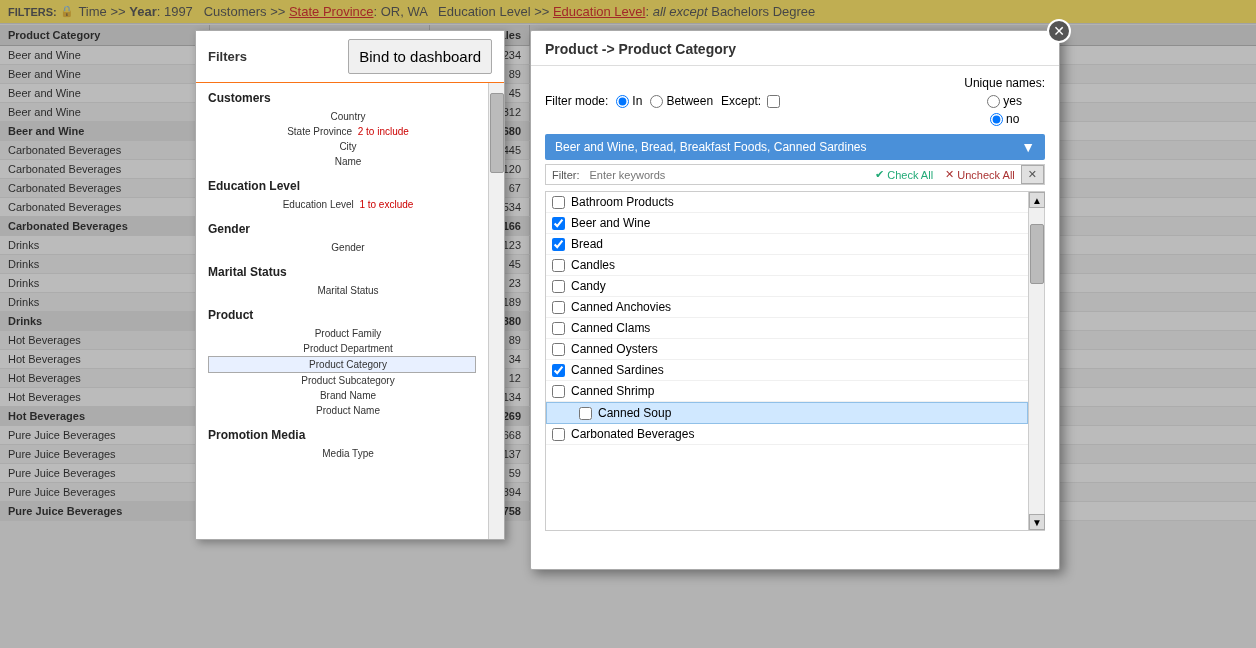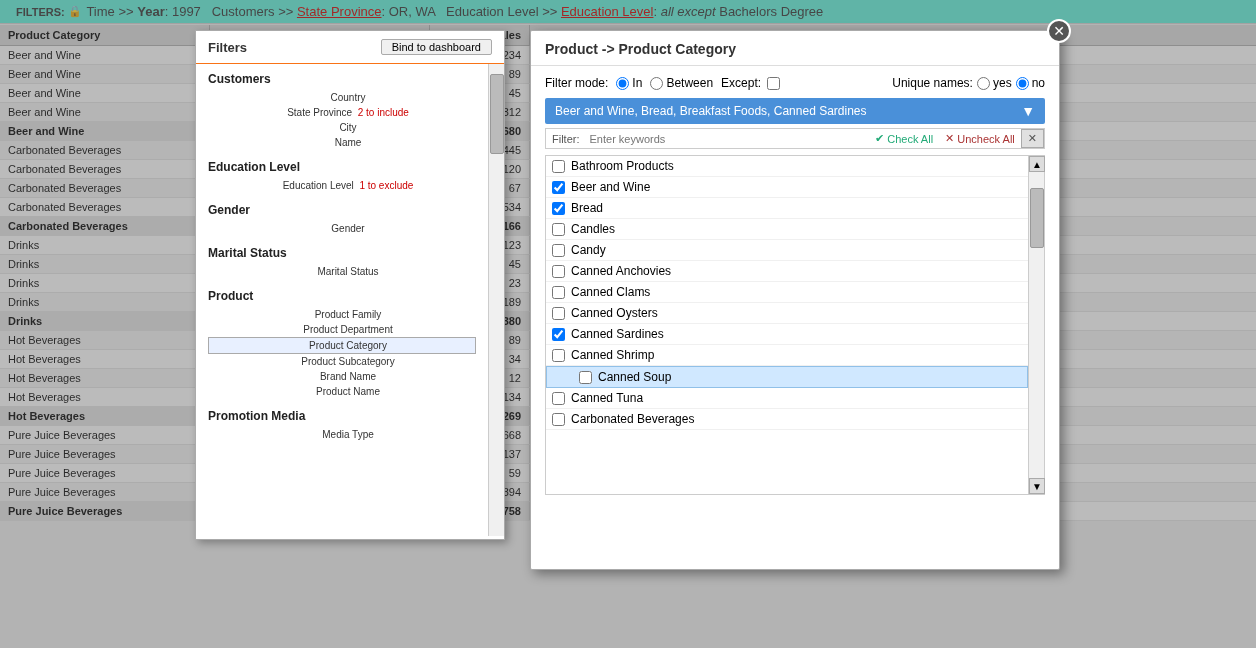--- a/index.html
+++ b/index.html
@@ -1,20 +1,20 @@
 <!DOCTYPE html>
 <html><head>
   <meta charset="utf-8">
   <style>
     * { box-sizing: border-box; margin: 0; padding: 0; }
     body { font-family: Arial, sans-serif; font-size: 12px; background: #c8c8c8; overflow: hidden; width: 1256px; height: 648px; position: relative; }
 
     
     .bg-table { width: 100%; height: 100%; position: absolute; top: 0; left: 0; background: #e8e8e8; }
-    .filter-bar { background: #5eead4; padding: 4px 16px; font-size: 11px; color: #333; border-bottom: 1px solid #ccc; display: flex; align-items: center; gap: 4px; text-align: right; }
+    .filter-bar { background: #fde047; padding: 4px 8px; font-size: 11px; color: #333; border-bottom: 1px solid #ccc; display: flex; align-items: center; gap: 4px; text-align: right; }
     .filter-bar a { color: #c00; text-decoration: underline; cursor: pointer; }
     .filter-bar .filter-label { font-weight: bold; }
 
     .table-area { position: absolute; top: 25px; left: 0; right: 0; bottom: 0; overflow: hidden; }
     .table-header { display: flex; background: #d4d4d4; border-bottom: 1px solid #aaa; }
     .table-header .col { padding: 4px 8px; font-weight: bold; font-size: 11px; border-right: 1px solid #aaa; }
     .col-product { width: 210px; }
     .col-num { width: 100px; text-align: right; }
 
     .table-body { overflow: hidden; }
@@ -25,40 +25,40 @@
     .cell { padding: 3px 8px; border-right: 1px solid #ccc; overflow: hidden; white-space: nowrap; font-size: 11px; }
     .cell-num { text-align: right; }
 
     
     .overlay-bg { position: absolute; top: 0; left: 0; width: 100%; height: 100%; background: rgba(100,100,100,0.4); z-index: 10; }
 
     
     .filters-panel { position: absolute; top: 30px; left: 195px; width: 310px; height: 510px; background: white; border: 1px solid #aaa; box-shadow: 3px 3px 8px rgba(0,0,0,0.3); z-index: 20; overflow: hidden; }
     .filters-panel-header { display: flex; align-items: center; justify-content: space-between; padding: 8px 12px; border-bottom: 1px solid #f97316; }
     .filters-panel-title { font-size: 13px; font-weight: bold; color: #333; }
-    .bind-btn { padding: 1px 10px; font-size: 11px; background: #f0f0f0; border: 1px solid #aaa; cursor: pointer; border-radius: 2px; }
+    .bind-btn { padding: 8px 10px; font-size: 15px; background: #f0f0f0; border: 1px solid #aaa; cursor: pointer; border-radius: 2px; }
     .filters-panel-body { display: flex; height: calc(100% - 36px); }
     .filters-list { flex: 1; overflow-y: scroll; padding: 8px 12px; }
     .filters-section { margin-bottom: 10px; }
     .filters-section-title { font-weight: bold; font-size: 12px; margin-bottom: 4px; color: #222; }
     .filters-item { padding: 2px 4px 2px 16px; font-size: 10px; color: #333; cursor: pointer; text-align: center; }
     .filters-item.active { background: #e8f0ff; border: 1px solid #aaa; }
     .filters-item a { color: #c00; text-decoration: none; }
     .filters-scrollbar { width: 16px; background: #f0f0f0; border-left: 1px solid #ccc; }
     .scroll-thumb { width: 14px; height: 80px; background: #bbb; border: 1px solid #999; margin: 2px auto; border-radius: 2px; margin-top: 10px; }
 
     
     .product-dialog { position: absolute; top: 30px; left: 530px; width: 530px; height: 540px; background: white; border: 1px solid #aaa; box-shadow: 4px 4px 12px rgba(0,0,0,0.4); z-index: 30; border-radius: 2px; }
     .dialog-close { position: absolute; top: -12px; right: -12px; width: 24px; height: 24px; background: #555; border-radius: 50%; color: white; font-size: 14px; display: flex; align-items: center; justify-content: center; cursor: pointer; border: 2px solid white; z-index: 31; }
     .dialog-title { padding: 10px 14px 8px; font-size: 14px; font-weight: bold; color: #333; border-bottom: 1px solid #ddd; }
     .dialog-body { padding: 10px 14px; }
     .filter-mode-row { display: flex; align-items: center; gap: 8px; margin-bottom: 8px; font-size: 12px; }
     .filter-mode-row label { display: flex; align-items: center; gap: 3px; cursor: pointer; }
     .except-row { display: flex; align-items: center; gap: 6px; }
-    .unique-names-row { margin-left: auto; display: flex; align-items: center; gap: 4px; }
+    .unique-names-row { margin-left: auto; display: flex; align-items: center; gap: 4px; flex-direction: column; }
 
     .selected-values-bar { background: #4a90d9; color: white; padding: 5px 10px; font-size: 12px; display: flex; align-items: center; justify-content: space-between; margin-bottom: 4px; border-radius: 2px; cursor: pointer; }
     .selected-values-bar .arrow { color: white; font-size: 14px; }
 
     .filter-input-row { display: flex; align-items: center; border: 1px solid #ccc; margin-bottom: 6px; background: white; }
     .filter-input-row .filter-label-sm { font-size: 11px; padding: 0 6px; color: #555; }
     .filter-input-row input { flex: 1; border: none; outline: none; font-size: 11px; padding: 3px 4px; }
     .check-all-btn { color: #2a7; font-size: 11px; cursor: pointer; padding: 0 6px; display: flex; align-items: center; gap: 3px; }
     .uncheck-all-btn { color: #a33; font-size: 11px; cursor: pointer; padding: 0 6px; display: flex; align-items: center; gap: 3px; }
     .clear-btn { padding: 2px 6px; background: #e0e0e0; border: 1px solid #aaa; cursor: pointer; font-size: 11px; color: #555; }
@@ -367,24 +367,20 @@
           <div class="item-row">
             <input type="checkbox" style="">
             <span>Canned Shrimp</span>
           </div>
           <div class="item-row highlighted">
             <input type="checkbox" style="">
             <span>Canned Soup</span>
           </div>
           <div class="item-row">
             <input type="checkbox" style="">
-            <span>Canned Tuna</span>
-          </div>
-          <div class="item-row">
-            <input type="checkbox" style="">
             <span>Carbonated Beverages</span>
           </div>
         </div>
       <div class="items-scrollbar">
         <div class="items-scroll-up">▲</div>
         <div class="items-scroll-thumb"></div>
         <div class="items-scroll-down">▼</div>
       </div>
     </div>
   </div>

